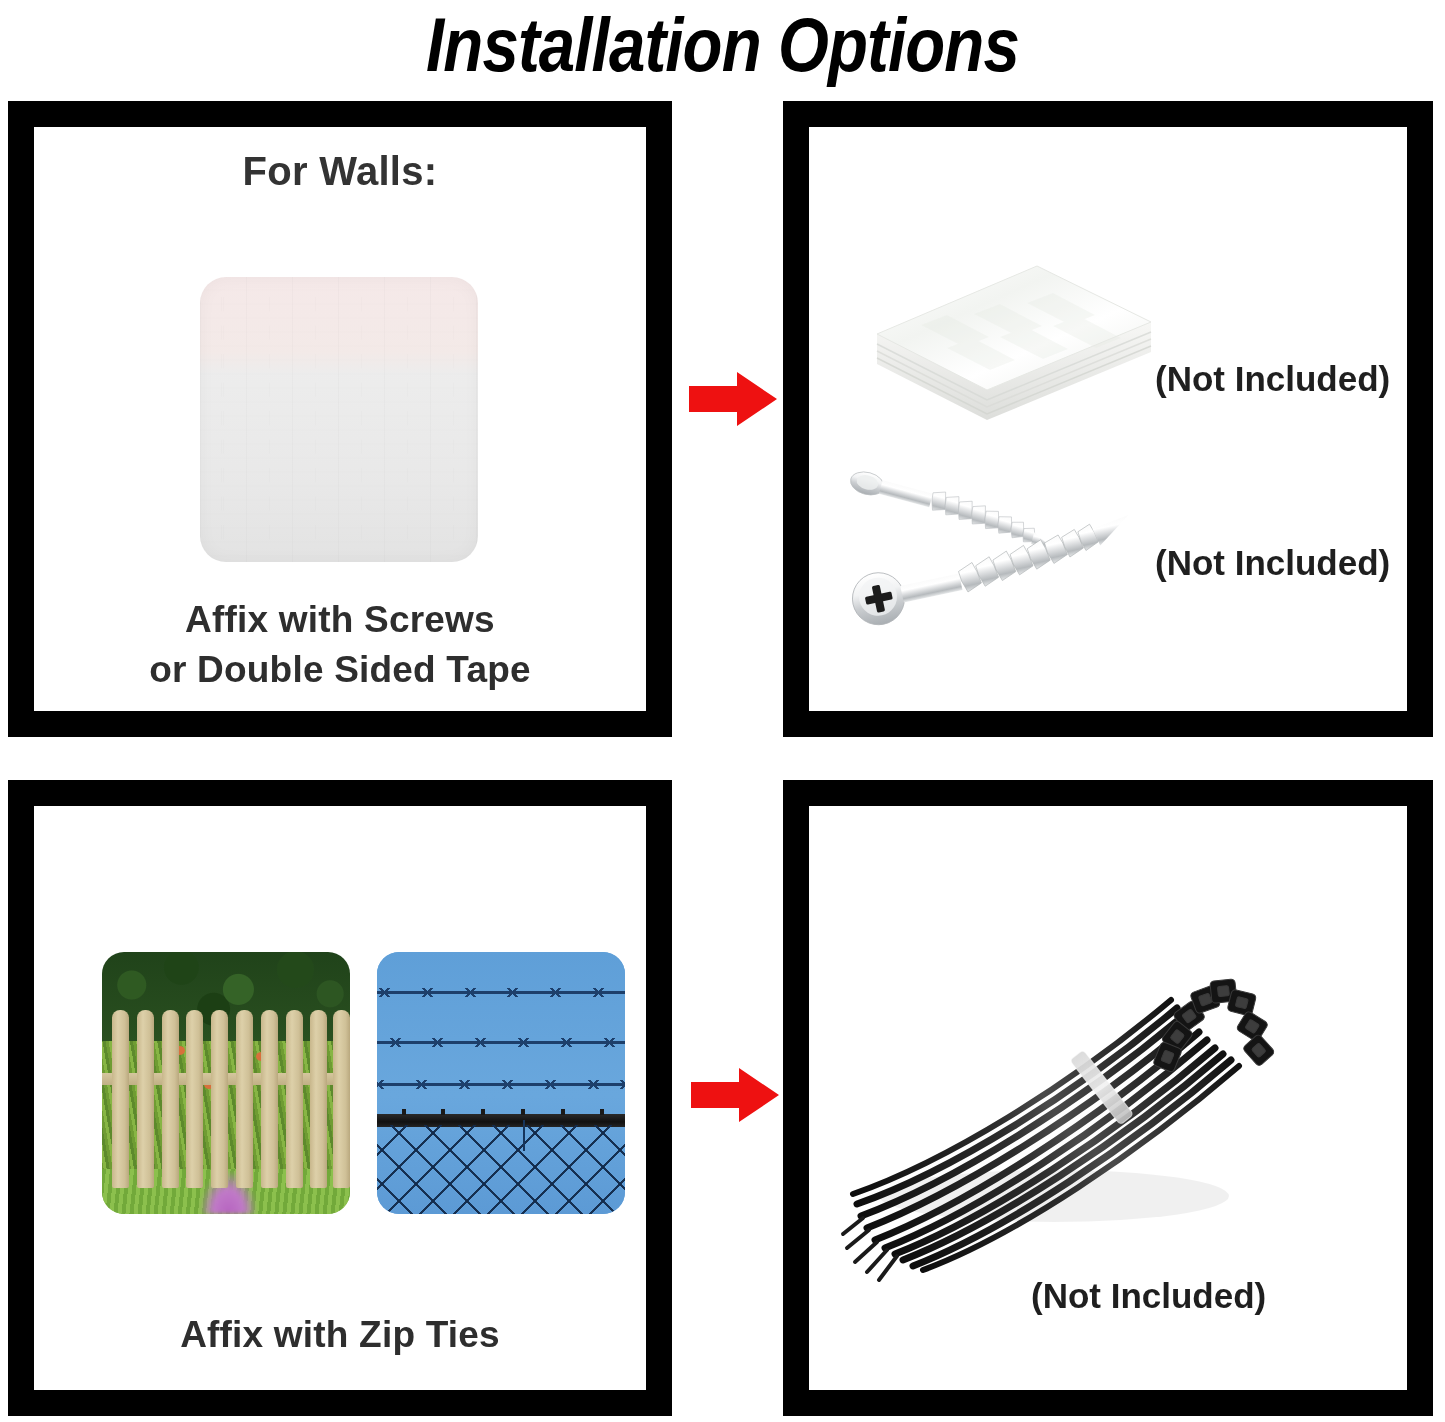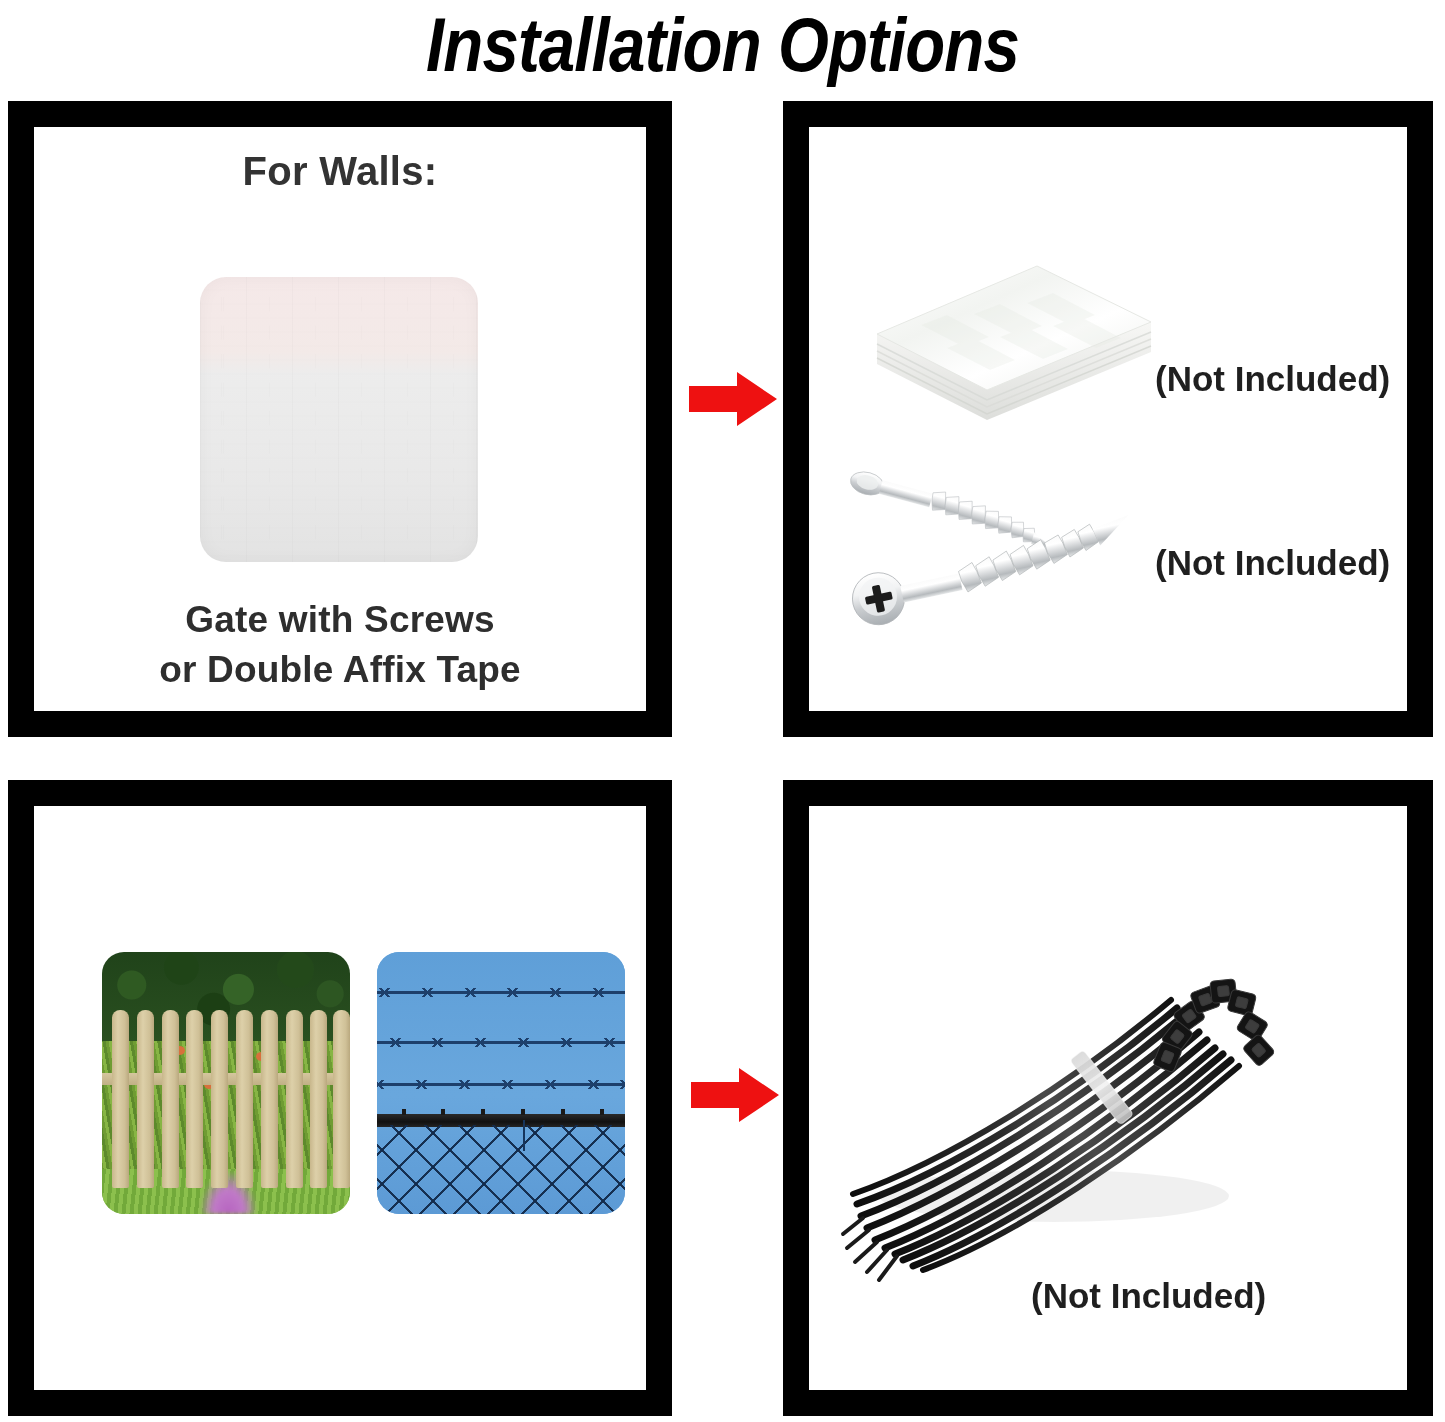--- a/index.html
+++ b/index.html
@@ -302,23 +302,23 @@
 
   <div class="title">Installation Options</div>
 
   <div class="panel" id="panel-walls">
     <div class="panel-inner">
 
       <div class="panel-heading" style="top:22px;">For Walls:</div>
 
       <div class="brickwall"></div>
 
-      <div class="caption-line" style="top:472px;">Gate with Screws</div>
-
-      <div class="caption-line" style="top:522px;">or Double Affix Tape</div>
+      <div class="caption-line" style="top:472px;">Affix with Screws</div>
+
+      <div class="caption-line" style="top:522px;">or Double Sided Tape</div>
     </div>
   </div>
 
   <div class="arrow" id="arrow-top">
     <svg viewBox="0 0 88 54" width="88" height="54" aria-hidden="true">
       <polygon points="0,14 48,14 48,0 88,27 48,54 48,40 0,40" fill="#EE1111"></polygon>
     </svg>
   </div>
 
   <div class="panel" id="panel-hardware">
@@ -495,20 +495,21 @@
           <span class="rail-nub" style="left:42%;"></span>
           <span class="rail-nub" style="left:58%;"></span>
           <span class="rail-nub" style="left:74%;"></span>
           <span class="rail-nub" style="left:90%;"></span>
         </div>
 
         <div class="chainlink" style="top:66%; height:34%;"></div>
         <div class="post-wire" style="left:59%; top:64%; height:12%;"></div>
       </div>
 
+      <div class="caption-line" style="top:508px;">Affix with Zip Ties</div>
     </div>
   </div>
 
   <div class="arrow" id="arrow-bottom">
     <svg viewBox="0 0 88 54" width="88" height="54" aria-hidden="true">
       <polygon points="0,14 48,14 48,0 88,27 48,54 48,40 0,40" fill="#EE1111"></polygon>
     </svg>
   </div>
 
   <div class="panel" id="panel-zipties">

